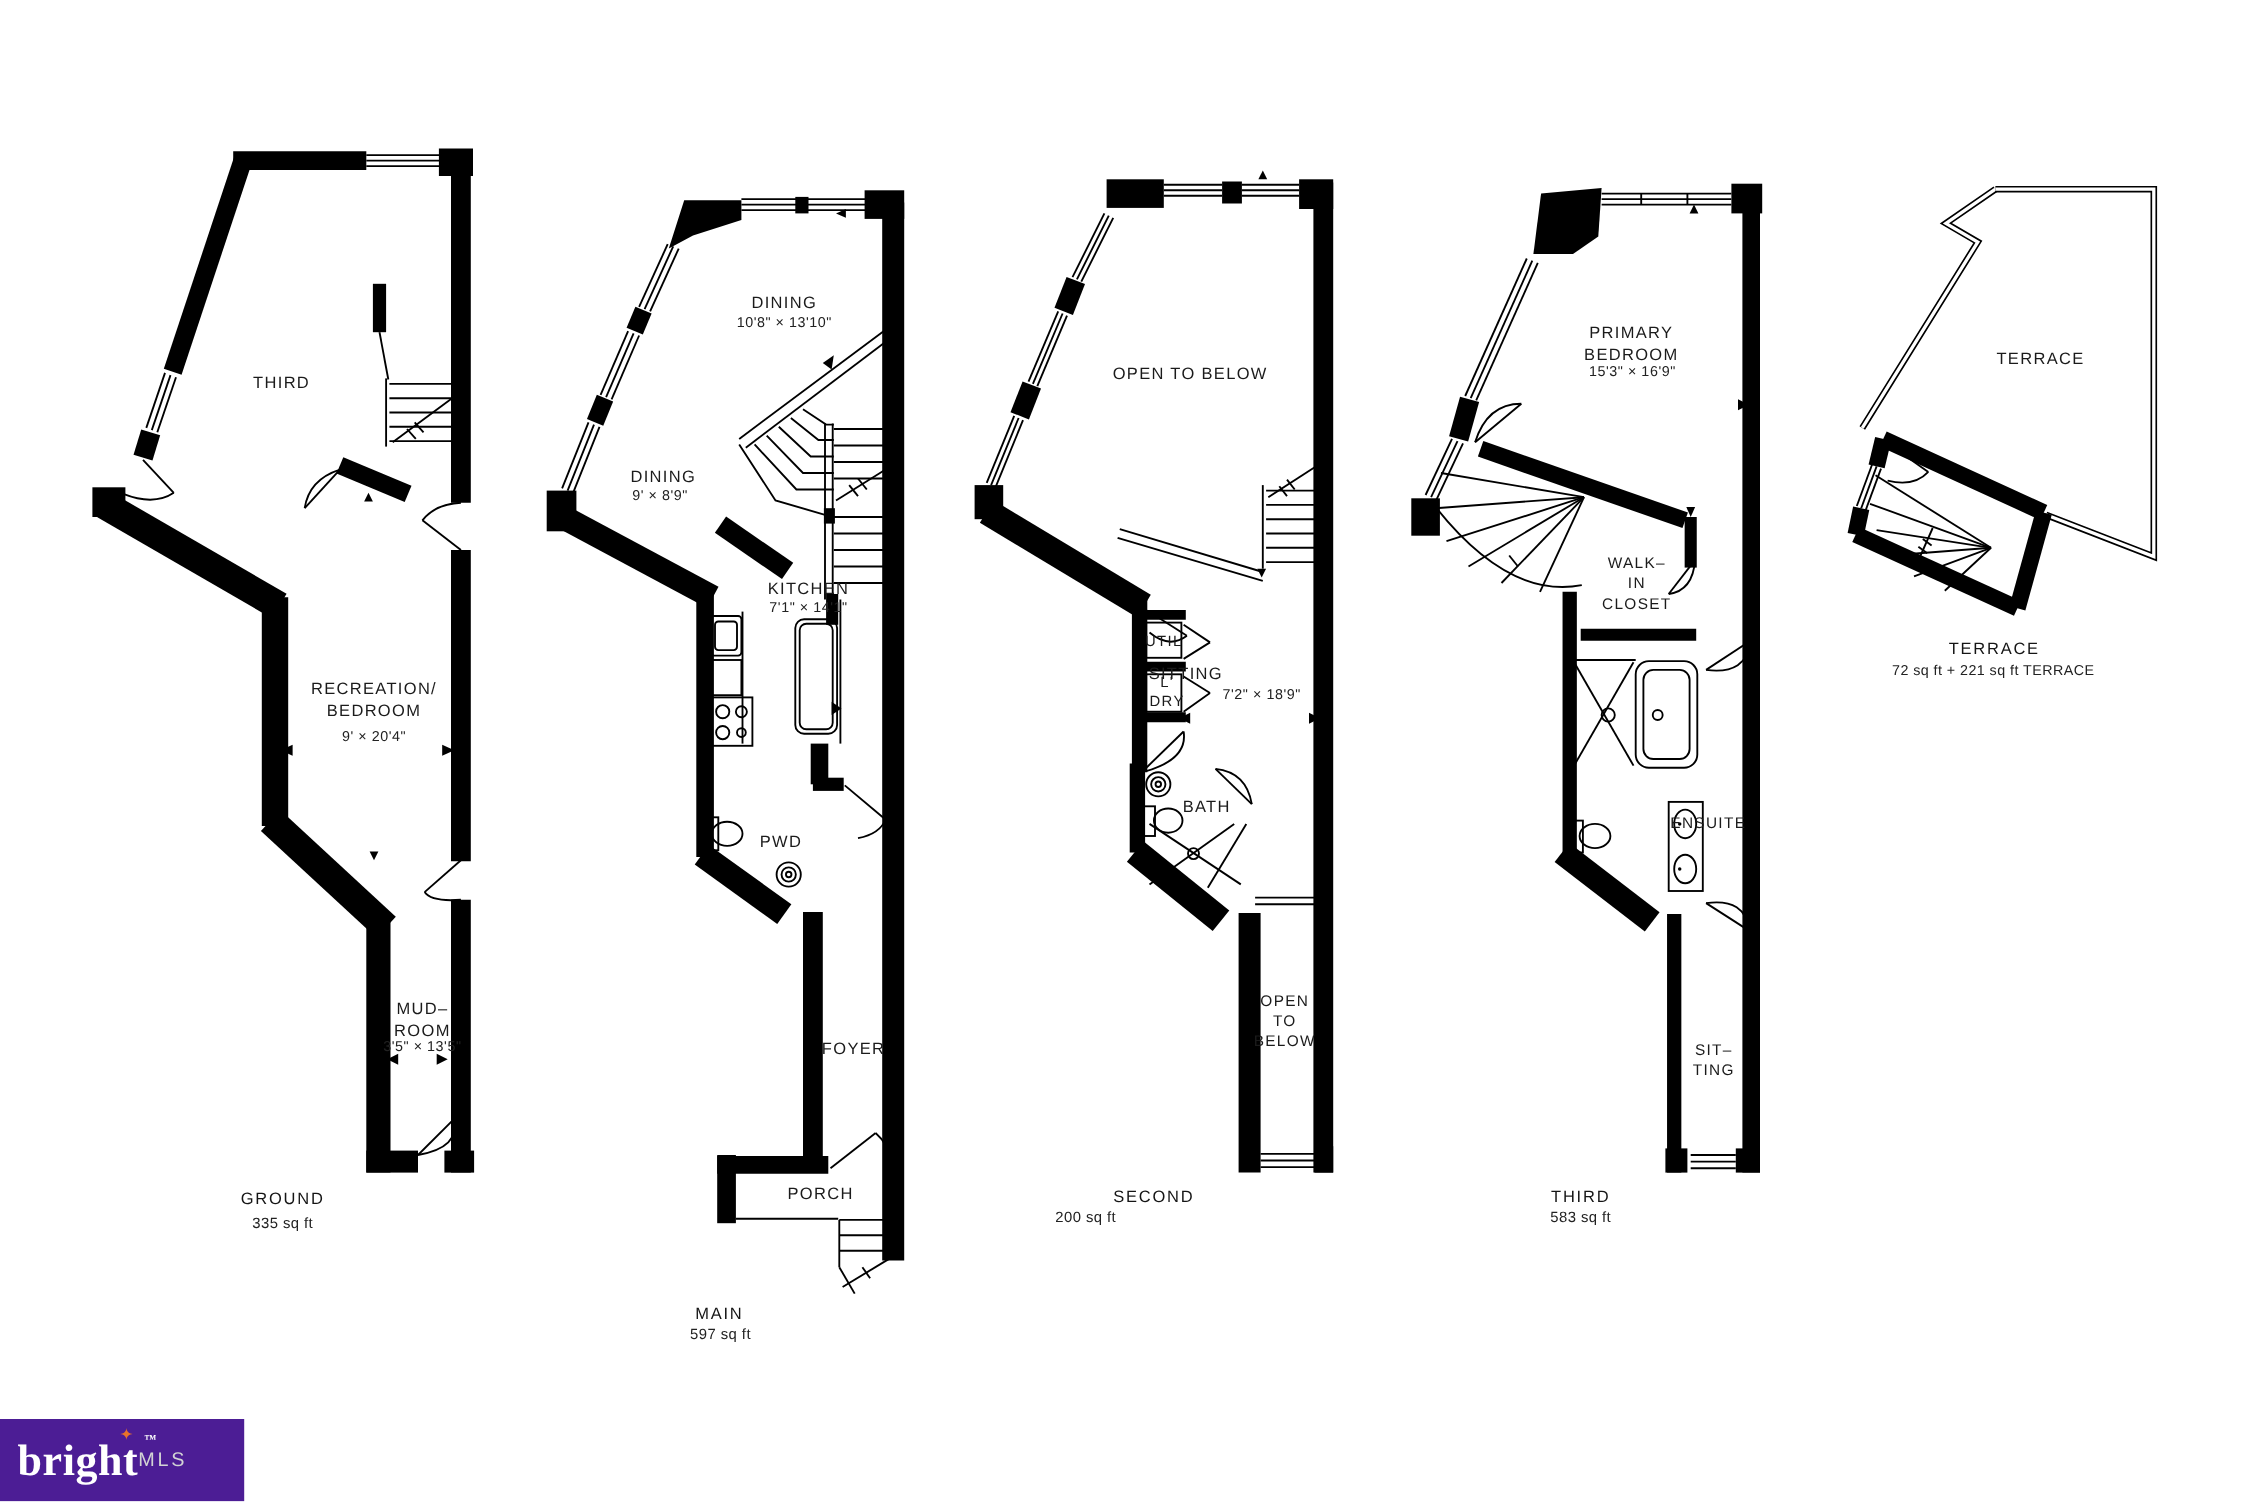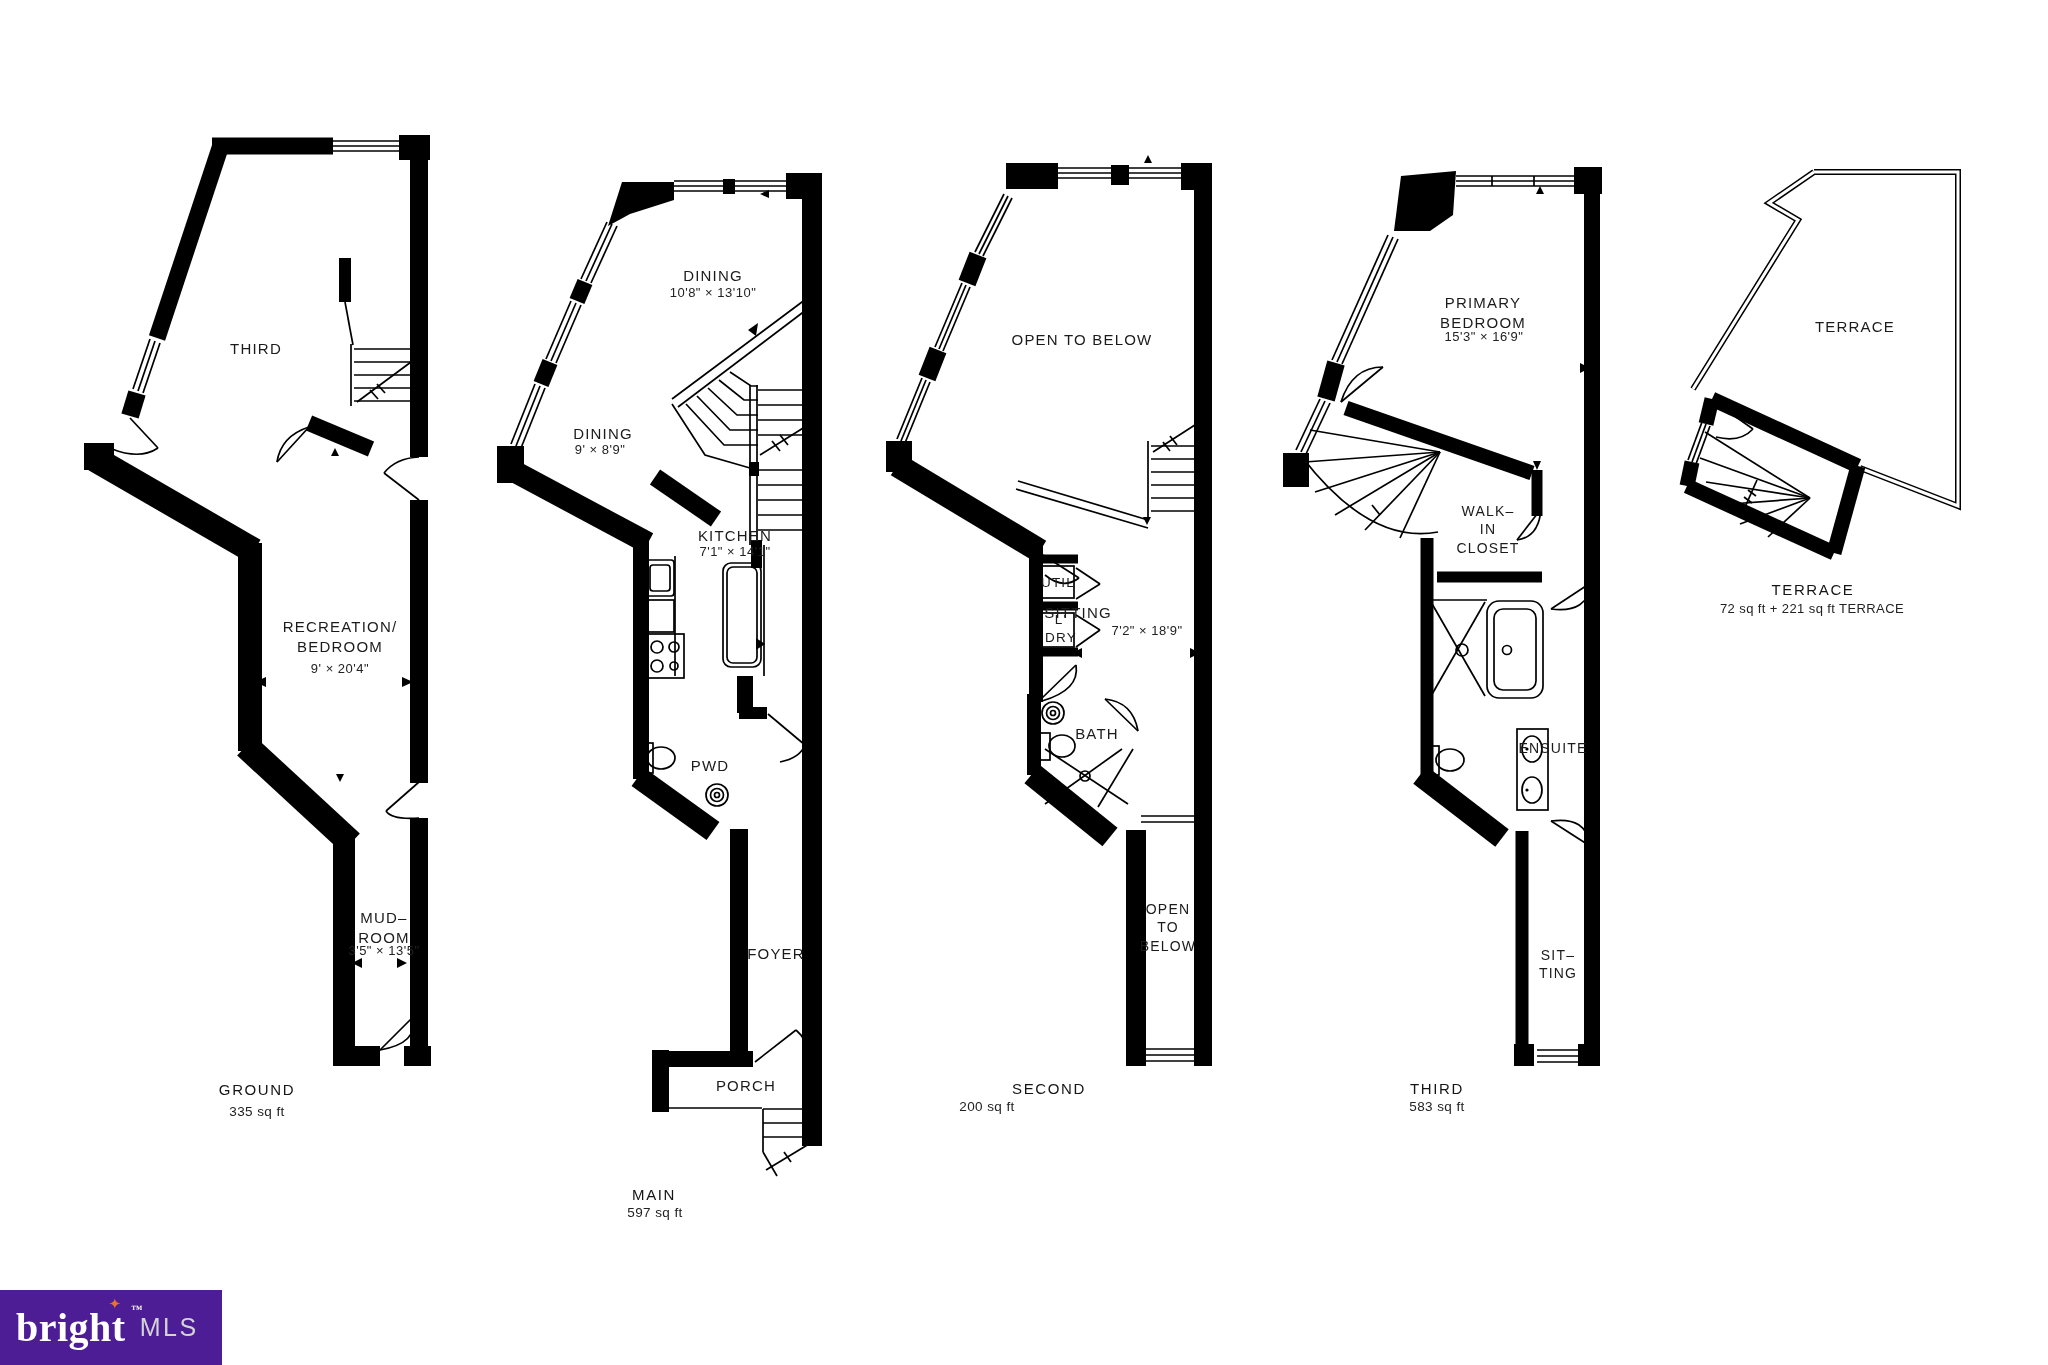--- a/index.html
+++ b/index.html
@@ -16,21 +16,21 @@
   .flname{font-size:15px;letter-spacing:1.6px;color:#151515;}
   .flarea{font-size:13.5px;letter-spacing:0.4px;color:#222;}
   .logo{position:absolute;left:0;top:1290px;width:222px;height:75px;
         background:#4c1d95;display:flex;align-items:center;
         padding-left:16px;box-sizing:border-box;}
   .brand{position:relative;font-family:"Liberation Serif",serif;font-weight:bold;
          font-size:40px;color:#ffffff;line-height:1;letter-spacing:0.5px;}
   .star{position:absolute;right:4px;top:-11px;font-size:15px;color:#e8722a;
         font-family:"DejaVu Sans",sans-serif;}
   .tm{position:absolute;right:-17px;top:-4px;font-size:11px;color:#ffffff;}
-  .mls{font-size:25px;color:#d2d3d4;letter-spacing:2.5px;margin-left:14px;
+  .mls{font-size:18px;color:#d2d3d4;letter-spacing:2.5px;
        font-family:"Liberation Sans",sans-serif;}
 </style>
 </head>
 <body>
 
 <div class="page">
 
 <svg width="2048" height="1365" viewBox="0 0 2048 1365">
 
   <g>

